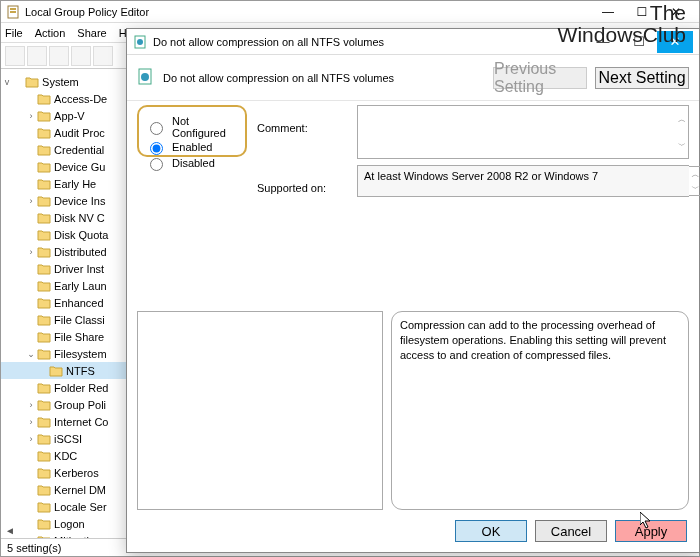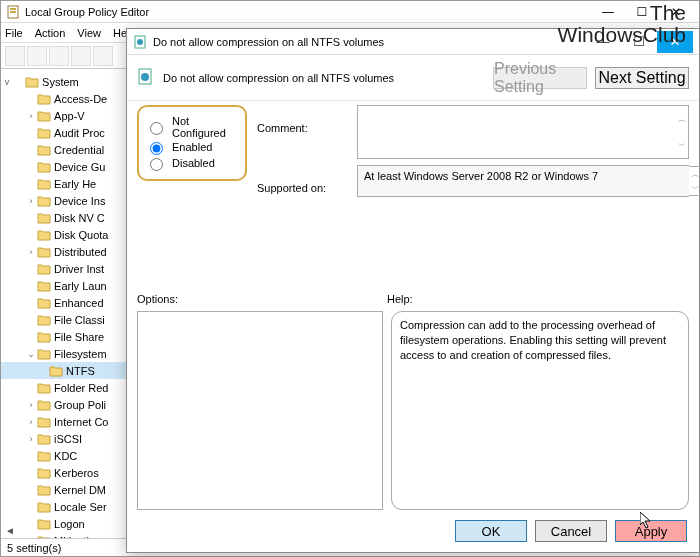--- a/index.html
+++ b/index.html
@@ -29,21 +29,21 @@
   .dlg .titlebar { height: 26px; background: #fff; display: flex; align-items: center; padding: 0 6px; border-bottom: 1px solid #ddd; }
   .dlg .titlebar .icon { width: 14px; height: 14px; margin-right: 6px; }
   .dlg .titlebar .caps { margin-left: auto; display: flex; }
   .dlg .titlebar .caps .cap { width: 36px; height: 22px; display: flex; align-items: center; justify-content: center; font-size: 13px; color:#333; }
   .dlg .titlebar .caps .cap.close { background: #06a3ec; color: #fff; }
   .dlg .head { height: 46px; display: flex; align-items: center; padding: 0 10px; gap: 8px; border-bottom: 1px solid #e5e5e5; }
   .dlg .head .navbtn { width: 94px; height: 22px; border: 1px solid #999; background: #f0f0f0; font-size: 16px; display: flex; align-items: center; justify-content: center; }
   .dlg .head .navbtn.disabled { color: #999; background: #eee; border-color: #ccc; }
   .dlg .head .gap { flex: 1; }
   .dlg .body { flex: 1; display: flex; flex-direction: column; padding: 0 10px; position: relative; }
-  .radiogrp { position: absolute; left: 10px; top: 4px; width: 110px; height: 76px; border: 2px solid #d4a843; border-radius: 10px; padding: 8px 6px; display: flex; flex-direction: column; justify-content: space-around; }
+  .radiogrp { position: absolute; left: 10px; top: 4px; width: 110px; height: 52px; border: 2px solid #d4a843; border-radius: 10px; padding: 8px 6px; display: flex; flex-direction: column; justify-content: space-around; }
   .radiogrp label { display: flex; align-items: center; gap: 6px; font-size: 11px; }
   .upperright { position: absolute; left: 130px; top: 4px; right: 10px; display: flex; flex-direction: column; gap: 6px; }
   .row2 { display: flex; align-items: flex-start; gap: 8px; }
   .row2 .lbl { width: 92px; padding-top: 2px; margin-top: 15px; }
   .bigbox { flex: 1; height: 54px; border: 1px solid #aaa; background: #fff; position: relative; }
   .smbox { flex: 1; height: 32px; border: 1px solid #aaa; border-right:none; background: #f7f7f7; padding: 4px 6px; font-size: 11px; position:relative;}
   .smbox .chev { position:absolute; right:-14px; top:0; width:14px; height:100%; border:1px solid #aaa; border-left:none; display:flex; flex-direction:column;}
   .smbox .chev span { flex:1; display:flex; align-items:center; justify-content:center; font-size:8px; color:#888;}
   .bigbox .chev { position:absolute; right:-1px; top:0; width:14px; height:100%; display:flex; flex-direction:column;}
   .bigbox .chev span { flex:1; display:flex; align-items:center; justify-content:center; font-size:8px; color:#888;}
@@ -76,21 +76,21 @@
     <span>Local Group Policy Editor</span>
     <div class="caps">
       <div class="cap">—</div>
       <div class="cap">☐</div>
       <div class="cap">✕</div>
     </div>
   </div>
   <div class="menubar">
     <span>File</span>
     <span>Action</span>
-    <span>View</span>
+    <span>Share</span>
     <span>Help</span>
   </div>
   <div class="toolbar">
     <span class="tb"></span>
     <span class="tb"></span>
     <span class="tb"></span>
     <span class="tb"></span>
     <span class="tb"></span>
   </div>
   <div class="client">
@@ -301,24 +301,20 @@
         <span class="lbl">Supported on:</span>
         <div class="smbox">
           <span>At least Windows Server 2008 R2 or Windows 7</span>
           <div class="chev">
               <span>︿</span>
               <span>﹀</span>
             </div>
         </div>
       </div>
     </div>
-    <div class="midlabels">
-      <span class="l">Options:</span>
-      <span>Help:</span>
-    </div>
     <div class="lowerpanes">
       <div class="pane optpane"></div>
       <div class="pane helppane">
         <span>Compression can add to the processing overhead of filesystem operations.  Enabling this setting will prevent access to and creation of compressed files.</span>
       </div>
     </div>
     <div class="dlgbtns">
       <div class="btn primary">OK</div>
       <div class="btn">Cancel</div>
       <div class="btn apply">Apply</div>

